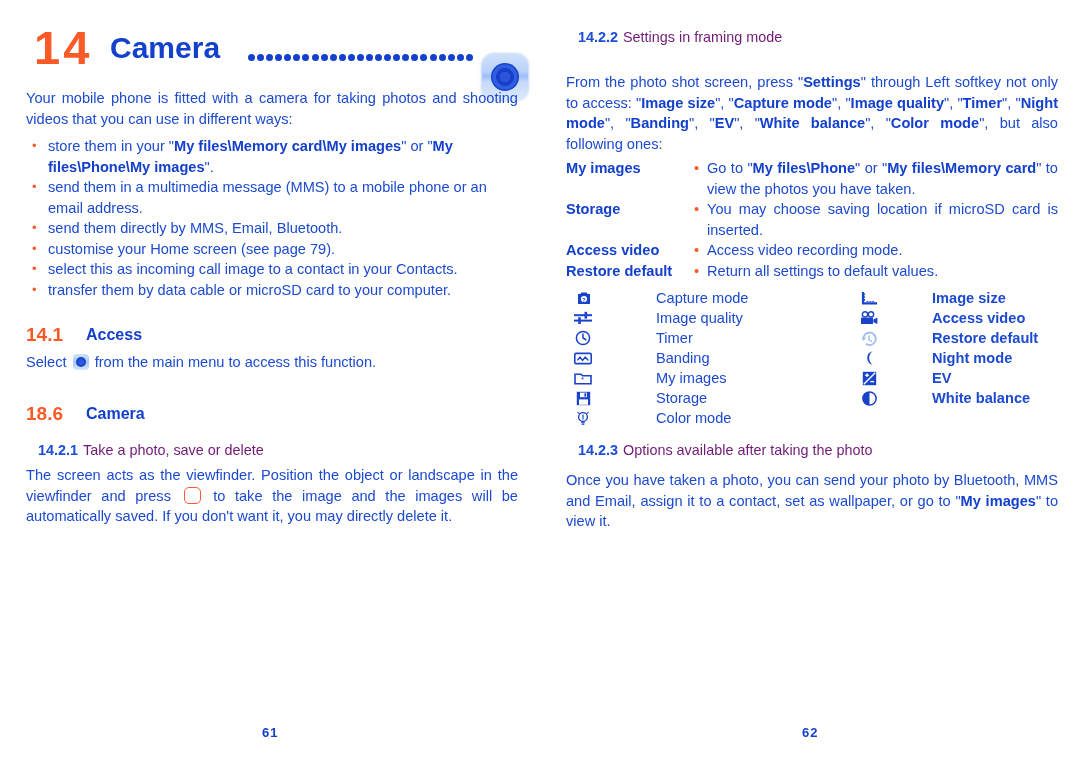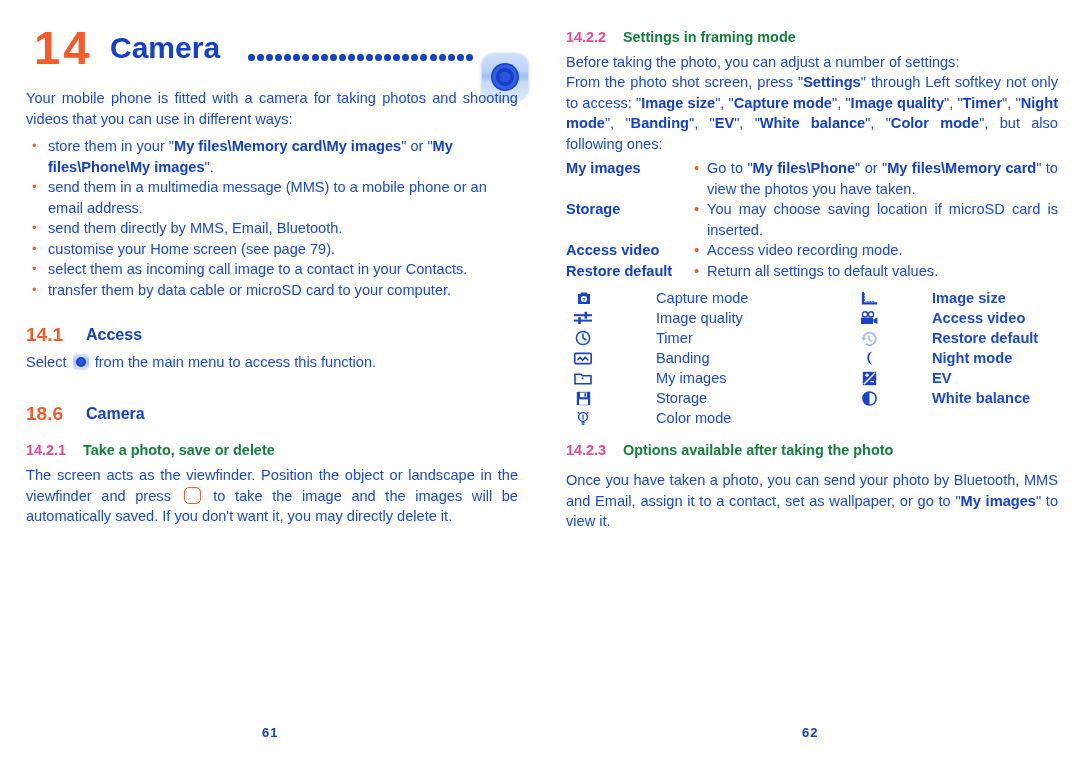--- a/index.html
+++ b/index.html
@@ -140,27 +140,27 @@
     font-size: 19px; font-weight: bold; color: #fa5a28;
     line-height: 25px;
   }
   .h2 .ttl {
     position: absolute; left: 60px; top: 0;
     font-size: 16px; font-weight: bold; color: #1340cc;
     line-height: 25px;
   }
   .h3 { position: absolute; height: 21px; width: 492px; }
   .h3 .num {
-    position: absolute; left: 0; top: 0;
-    font-size: 14.4px; font-weight: bold; color: #ec4899;
+    position: absolute; left: 12px; top: 0;
+    font-size: 14.4px; font-weight: bold; color: #1d4ed8;
     line-height: 20px;
   }
   .h3 .ttl {
     position: absolute; left: 57px; top: 0;
-    font-size: 14.4px; font-weight: bold; color: #15803d;
+    font-size: 14.4px; font-weight: normal; color: #701a75;
     line-height: 20px;
   }
 
   
   .mini-cam {
     display: inline-block;
     vertical-align: -3px;
     width: 16px; height: 16px;
     border-radius: 4px;
     background: linear-gradient(180deg,#d3e2fc 0%,#a8c5f7 50%,#d8e6fd 100%);
@@ -269,21 +269,21 @@
       <div class="app-icon"></div>
     </div>
 
     <div class="para just" style="left:0; top:88px;">Your mobile phone is fitted with a camera for taking photos and shooting videos that you can use in different ways:</div>
 
     <div class="blist" id="left-bullets" style="left:0; top:136px;">
         <div class="li"><span class="bul">•</span><span>store them in your "</span><span class="b">My files\Memory card\My images</span><span>" or "</span><span class="b">My files\Phone\My images</span><span>".</span></div>
         <div class="li"><span class="bul">•</span><span>send them in a multimedia message (MMS) to a mobile phone or an email address.</span></div>
         <div class="li"><span class="bul">•</span><span>send them directly by MMS, Email, Bluetooth.</span></div>
         <div class="li"><span class="bul">•</span><span>customise your Home screen (see page 79).</span></div>
-        <div class="li"><span class="bul">•</span><span>select them as incoming call image to a contact in your Contacts.</span></div>
+        <div class="li"><span class="bul">•</span><span>select this as incoming call image to a contact in your Contacts.</span></div>
         <div class="li"><span class="bul">•</span><span>transfer them by data cable or microSD card to your computer.</span></div>
       </div>
 
     <div class="h2" style="left:0; top:322px;">
       <span class="num">14.1</span>
       <span class="ttl">Access</span>
     </div>
 
     <div class="para" style="left:0; top:352px;">
       <span>Select</span>
@@ -309,21 +309,20 @@
 
   </div>
 
   <div class="col col-right">
 
     <div class="h3" style="left:0; top:27px;">
       <span class="num">14.2.2</span>
       <span class="ttl">Settings in framing mode</span>
     </div>
 
-    <div class="para" style="left:0; top:52px;">Before taking the photo, you can adjust a number of settings:</div>
 
     <div class="para just-all" id="settings-body" style="left:0; top:72px;"><span>From the photo shot screen, press "</span><span class="b">Settings</span><span>" through Left softkey not only to access: "</span><span class="b">Image size</span><span>", "</span><span class="b">Capture mode</span><span>", "</span><span class="b">Image quality</span><span>", "</span><span class="b">Timer</span><span>", "</span><span class="b">Night mode</span><span>", "</span><span class="b">Banding</span><span>", "</span><span class="b">EV</span><span>", "</span><span class="b">White balance</span><span>", "</span><span class="b">Color mode</span><span>", but also following ones:</span></div>
 
     <div class="deftable" id="settings-table" style="left:0; top:158px;">
         <div class="row">
           <div class="lbl">My images</div>
           <div class="bul">•</div>
           <div class="desc just"><span>Go to "</span><span class="b">My files\Phone</span><span>" or "</span><span class="b">My files\Memory card</span><span>" to view the photos you have taken.</span></div>
         </div>
         <div class="row">

